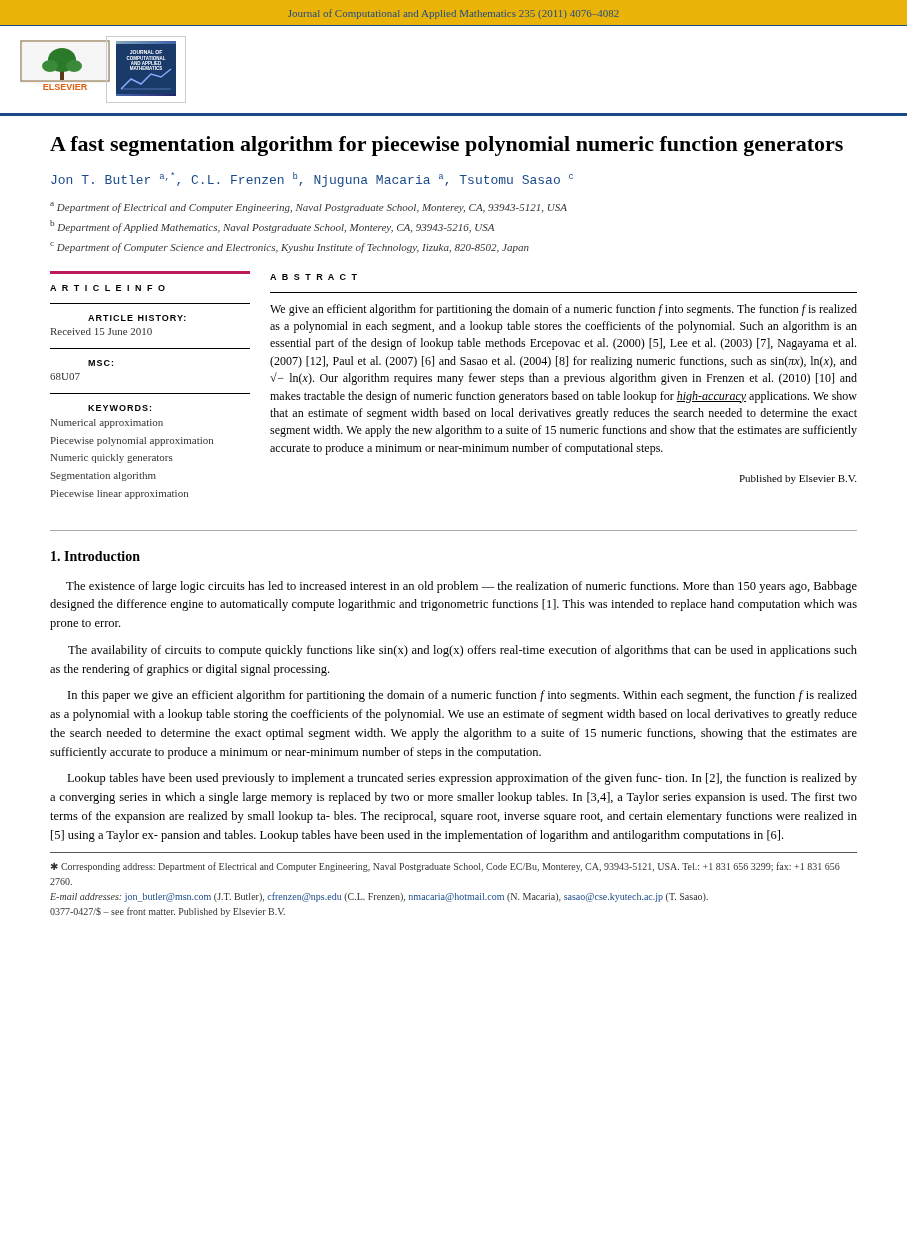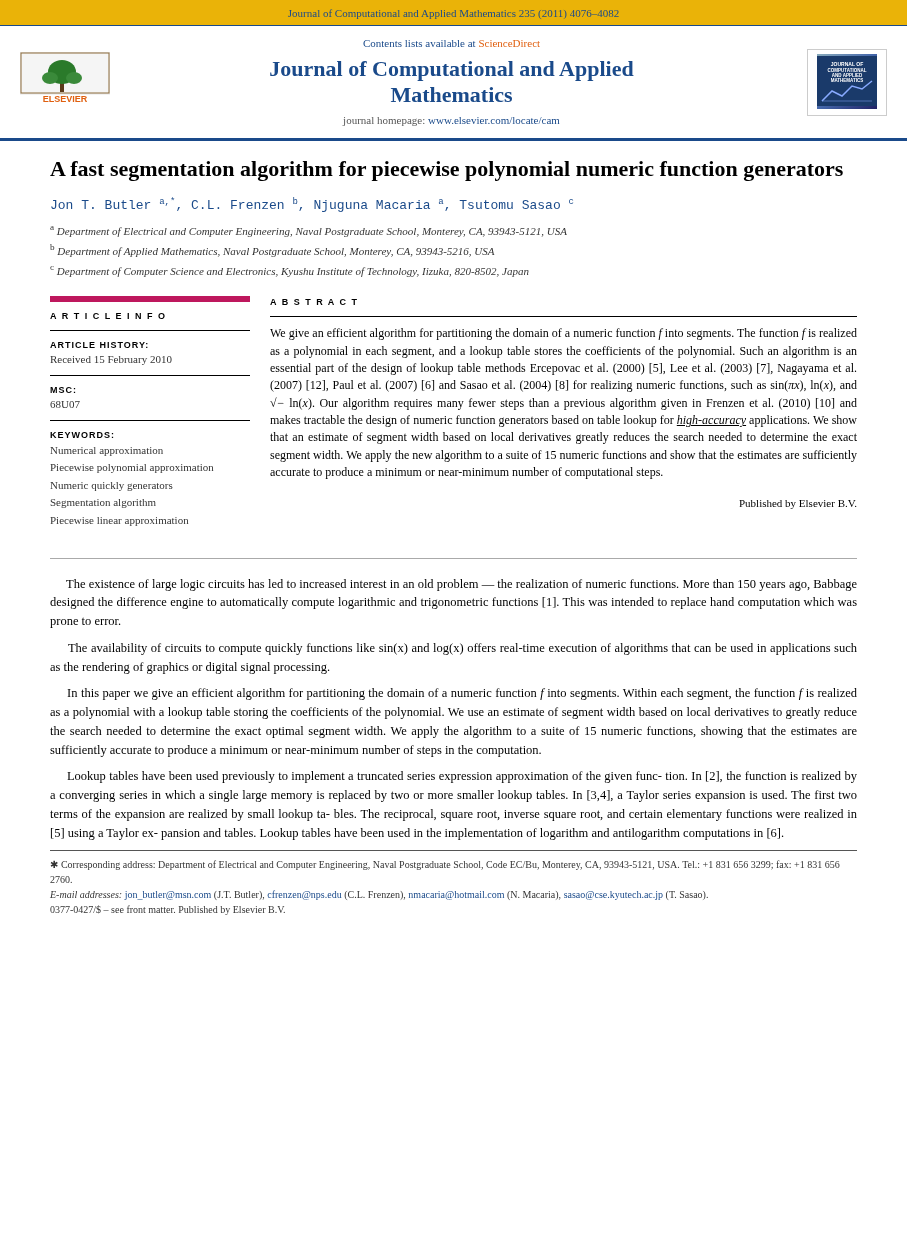--- a/index.html
+++ b/index.html
@@ -111,21 +111,21 @@
     }
     .affiliations div { margin-bottom: 2px; }
     .two-col {
       display: flex;
       gap: 20px;
       margin-bottom: 20px;
     }
     .article-info {
       width: 200px;
       flex-shrink: 0;
-      border-top: 6px solid #be185d;
+      border-top: 3px solid #be185d;
       padding-top: 8px;
     }
     .abstract-col {
       flex: 1;
     }
     .section-label {
       font-size: 9px;
       letter-spacing: 1.5px;
       font-weight: bold;
       color: #000;
@@ -134,20 +134,21 @@
       font-family: Arial, sans-serif;
     }
     .info-row { margin-bottom: 8px; }
     .info-label {
       font-size: 9px;
       letter-spacing: 1px;
       font-weight: bold;
       text-transform: uppercase;
       font-family: Arial, sans-serif;
       color: #000;
+      margin-left: 38px;
     }
     .info-value {
       font-size: 11px;
       color: #333;
     }
     .keyword-list {
       font-size: 11px;
       color: #333;
       line-height: 1.6;
     }
@@ -218,34 +219,20 @@
       <rect x="40" y="28" width="4" height="12" fill="#5a3a1a"></rect>
       <ellipse cx="42" cy="20" rx="14" ry="12" fill="#2a7a2a"></ellipse>
       <ellipse cx="30" cy="26" rx="8" ry="6" fill="#3a8a3a"></ellipse>
       <ellipse cx="54" cy="26" rx="8" ry="6" fill="#3a8a3a"></ellipse>
 
       <rect x="1" y="1" width="88" height="40" fill="none" stroke="#8b6a3a" stroke-width="1"></rect>
       <text x="45" y="50" text-anchor="middle" font-family="Arial" font-size="9" font-weight="bold" fill="#e06010">ELSEVIER</text>
     </svg>
   </div>
 
-  <div class="journal-center">
-    <div class="sciencedirect-link">
-      <span>Contents lists available at</span>
-      <a href="#">ScienceDirect</a>
-    </div>
-    <div class="journal-title">
-      <span>Journal of Computational and Applied</span><br>
-      <span>Mathematics</span>
-    </div>
-    <div class="journal-homepage">
-      <span>journal homepage:</span>
-      <a href="#">www.elsevier.com/locate/cam</a>
-    </div>
-  </div>
 
   <div class="journal-logo-box">
     <div class="logo-img">
       <svg width="60" height="50" viewBox="0 0 60 50" xmlns="http://www.w3.org/2000/svg">
         <rect width="60" height="50" fill="#1a3a6a"></rect>
         <text x="30" y="10" text-anchor="middle" font-size="5" fill="white" font-family="Arial" font-weight="bold">JOURNAL OF</text>
         <text x="30" y="16" text-anchor="middle" font-size="4.5" fill="white" font-family="Arial" font-weight="bold">COMPUTATIONAL</text>
         <text x="30" y="21" text-anchor="middle" font-size="4.5" fill="white" font-family="Arial" font-weight="bold">AND APPLIED</text>
         <text x="30" y="26" text-anchor="middle" font-size="4.5" fill="white" font-family="Arial" font-weight="bold">MATHEMATICS</text>
 
@@ -270,21 +257,21 @@
     <div><sup>c</sup> <em>Department of Computer Science and Electronics, Kyushu Institute of Technology, Iizuka, 820-8502, Japan</em></div>
   </div>
 
   <div class="two-col">
 
     <div class="article-info">
       <div class="section-label">A R T I C L E   I N F O</div>
       <hr class="art-info-divider">
       <div class="info-row">
         <div class="info-label">Article history:</div>
-        <div class="info-value">Received 15 February 2010</div>
+        <div class="info-value">Received 15 June 2010</div>
       </div>
       <hr class="art-info-divider">
       <div class="info-row">
         <div class="info-label">MSC:</div>
         <div class="info-value">68U07</div>
       </div>
       <hr class="art-info-divider">
       <div class="info-row">
         <div class="info-label">Keywords:</div>
         <div class="keyword-list">
@@ -313,20 +300,21 @@
         search needed to determine the exact segment width. We apply the new algorithm to
         a suite of 15 numeric functions and show that the estimates are sufficiently accurate to
         produce a minimum or near-minimum number of computational steps.
       </div>
       <div class="published-by">Published by Elsevier B.V.</div>
     </div>
   </div>
 
   <hr class="section-divider">
 
+  <div class="section-heading">1.  Introduction</div>
 
   <div class="body-text">
     &nbsp;&nbsp;&nbsp;&nbsp;&nbsp;The existence of large logic circuits has led to increased interest in an old problem — the realization of numeric functions.
     More than 150 years ago, Babbage designed the difference engine to automatically compute logarithmic and trigonometric
     functions [1]. This was intended to replace hand computation which was prone to error.
   </div>
 
   <div class="body-text">
     &nbsp;&nbsp;&nbsp;&nbsp;&nbsp;The availability of circuits to compute quickly functions like sin(x) and log(x) offers real-time execution of algorithms
     that can be used in applications such as the rendering of graphics or digital signal processing.

